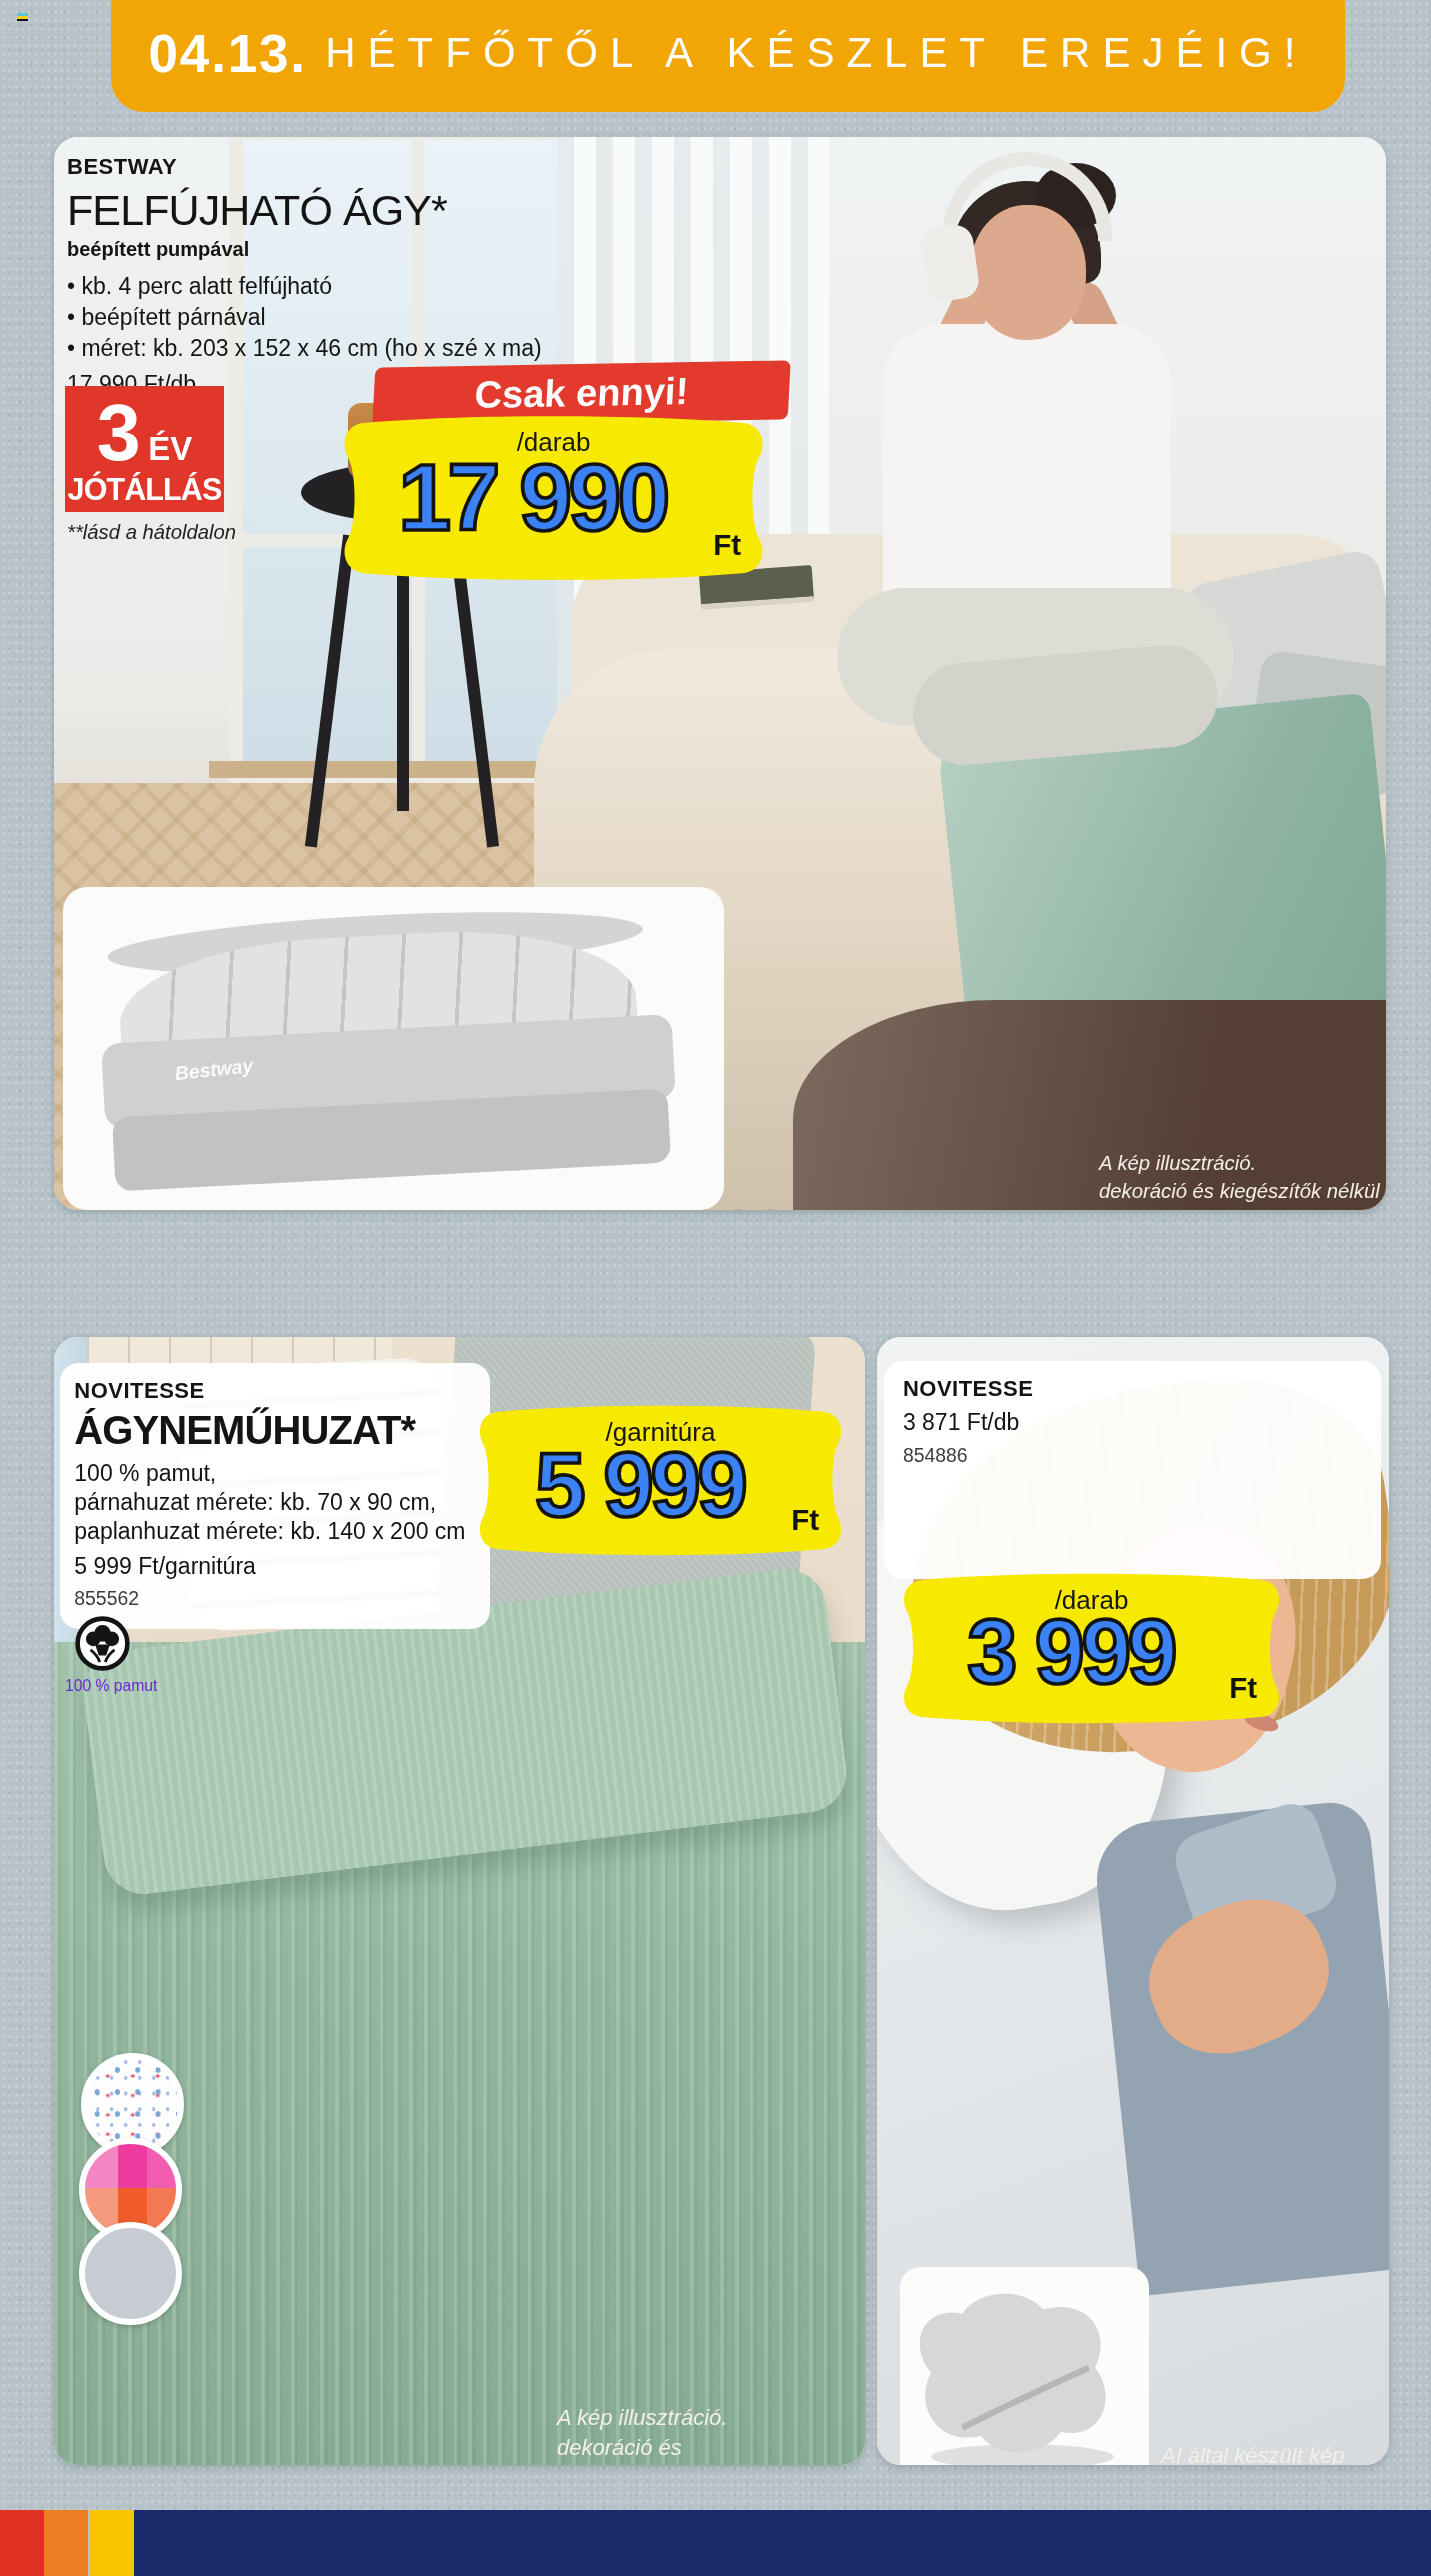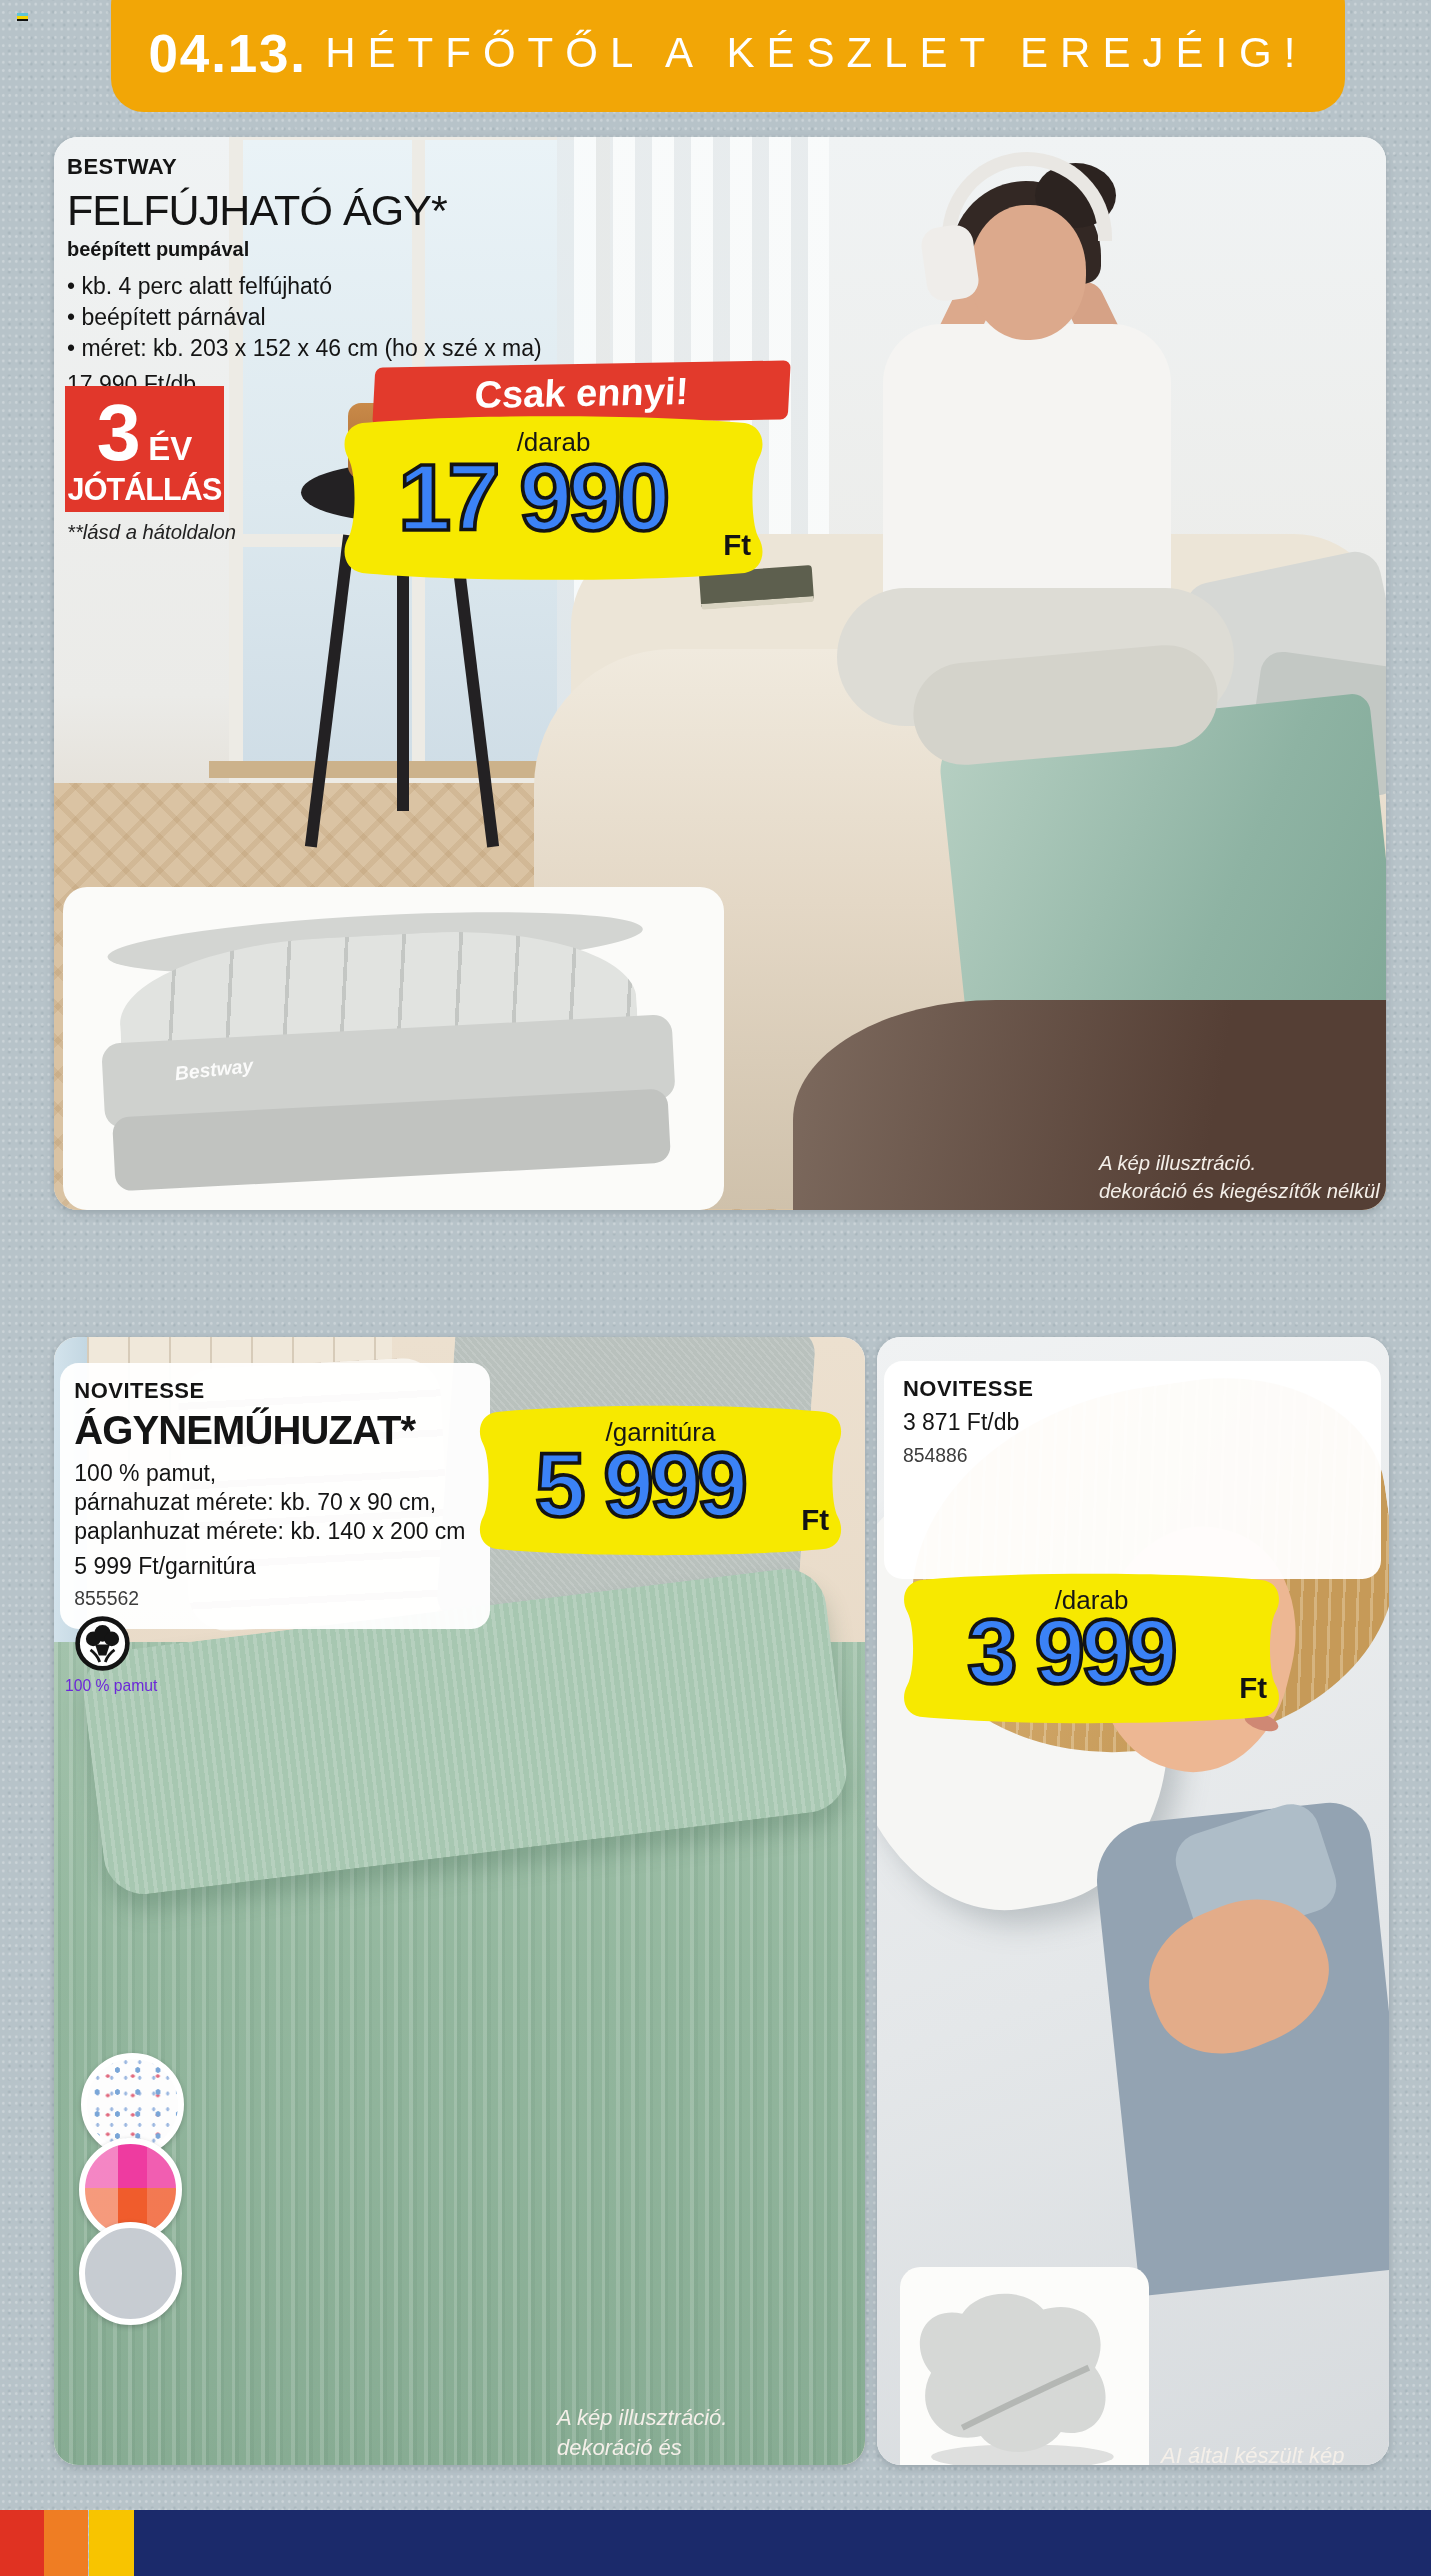--- a/index.html
+++ b/index.html
@@ -93,21 +93,21 @@
 
   
   .ribbon1{left:320px;top:227px;width:415px;height:59px;background:#e23a2c;border-radius:7.4px;
     transform:skewX(-4deg) rotate(-1deg);display:flex;align-items:center;justify-content:center;
     color:#fff;font-size:38px;font-weight:bold;}
   .tag{overflow:visible;}
   .tag svg.shape{position:absolute;inset:0;width:100%;height:100%;}
   .tag-unit{position:absolute;top:14.8px;left:0;width:100%;text-align:center;font-size:26px;color:#161616;}
   .tag-price{position:absolute;top:31px;left:0;right:42px;text-align:center;font-size:95px;font-weight:bold;
     letter-spacing:-3.7px;color:#3b82f6;-webkit-text-stroke:3.7px #131313;}
-  .tag-ft{position:absolute;right:16px;bottom:22px;font-size:29.5px;font-weight:bold;color:#131313;}
+  .tag-ft{position:absolute;right:26px;bottom:22px;font-size:29.5px;font-weight:bold;color:#131313;}
   .tag1{left:286px;top:275px;width:427px;height:172px;}
   .tag2{left:422px;top:65px;width:369px;height:157px;}
   .tag2 .tag-price{font-size:91px;}
   .tag3{left:23px;top:233px;width:383px;height:157px;}
   .tag3 .tag-price{font-size:90px;}
 
   .caption{font-style:italic;color:#f4efe9;white-space:pre-line;}
   .cap1{left:1045px;top:1012px;width:295px;font-size:20.3px;line-height:28px;}
   .cap2{left:503px;top:1066px;width:240px;font-size:22px;line-height:29.5px;}
   .cap3{left:284px;top:1106px;width:212px;font-size:22px;}

